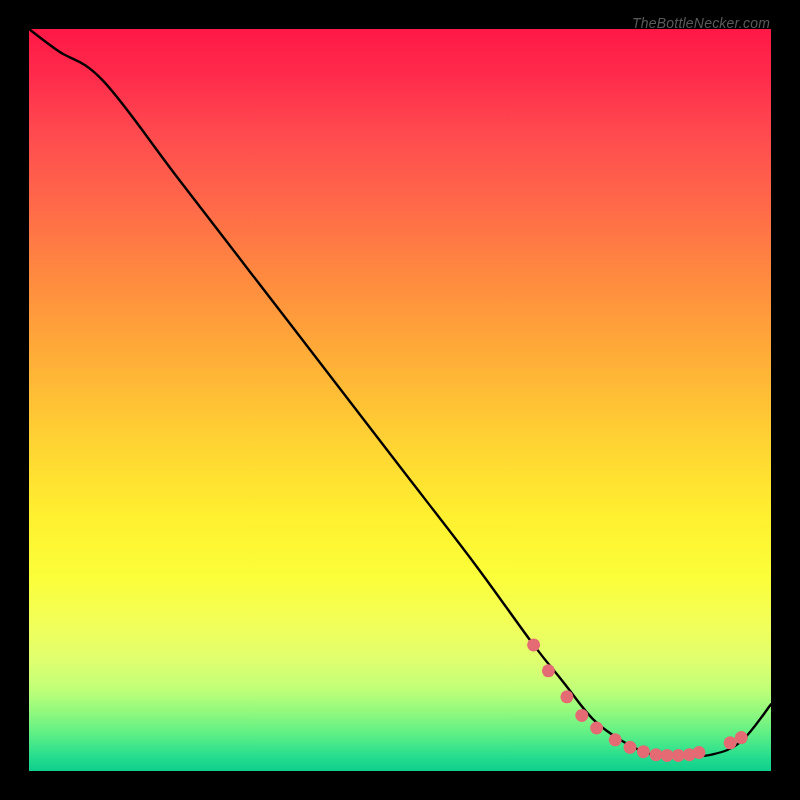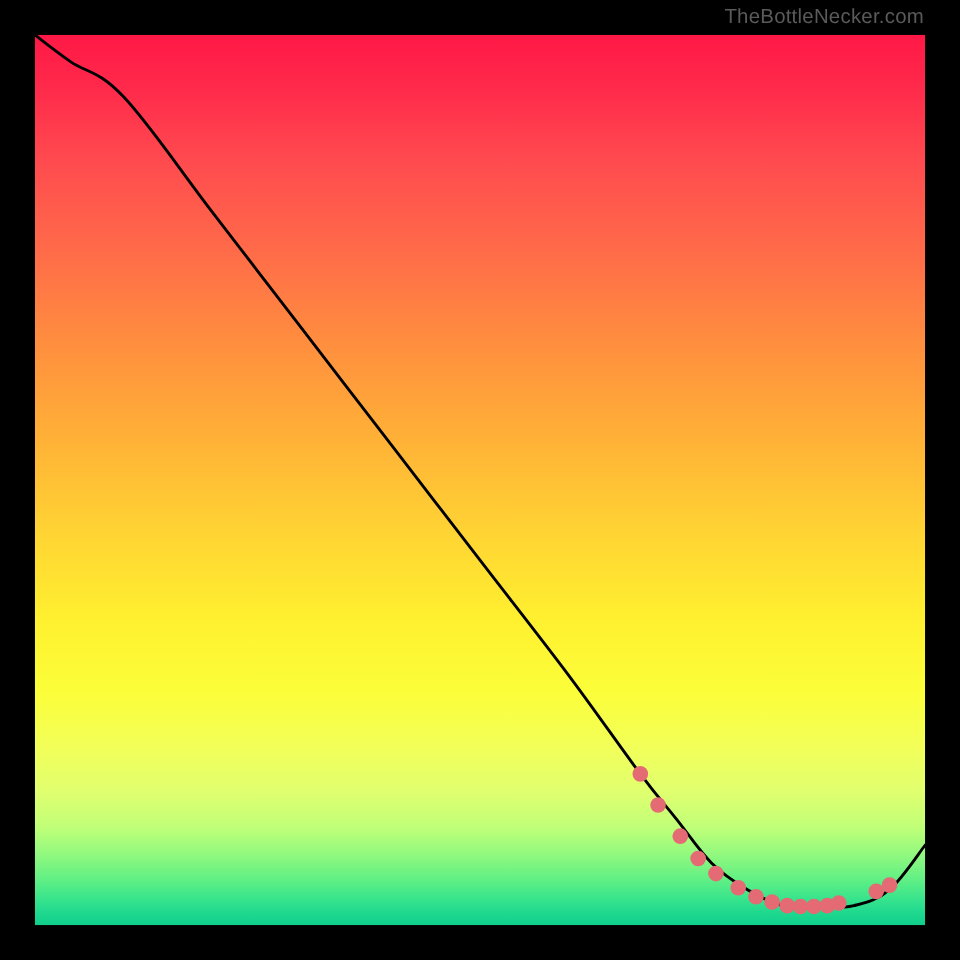--- a/index.html
+++ b/index.html
@@ -50,27 +50,28 @@
     );
   }
   svg.curve {
     position: absolute;
     inset: 0;
     width: 742px;
     height: 742px;
   }
   .watermark {
     position: absolute;
-    top: 4px;
+    top: 15px;
     right: 30px;
     color: #5a5a5a;
-    font-size: 17px;
+    font-size: 14px;
     font-weight: 500;
     letter-spacing: 0.2px;
     user-select: none;
+    font-style: italic;
   }
 </style>
 </head>
 <body>
 
 <div class="stage">
 
   <div class="watermark">TheBottleNecker.com</div>
 
   <div class="plot">

